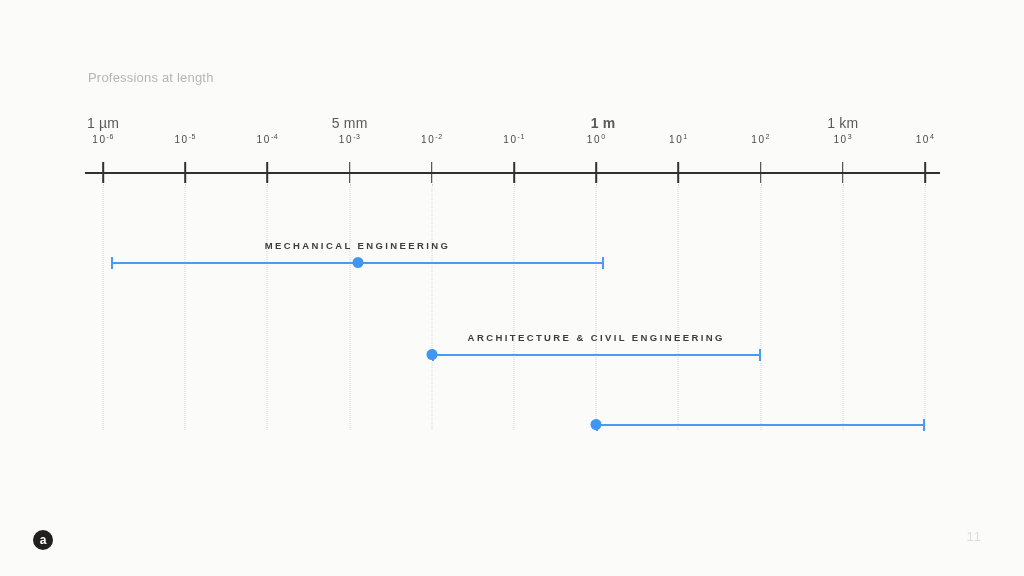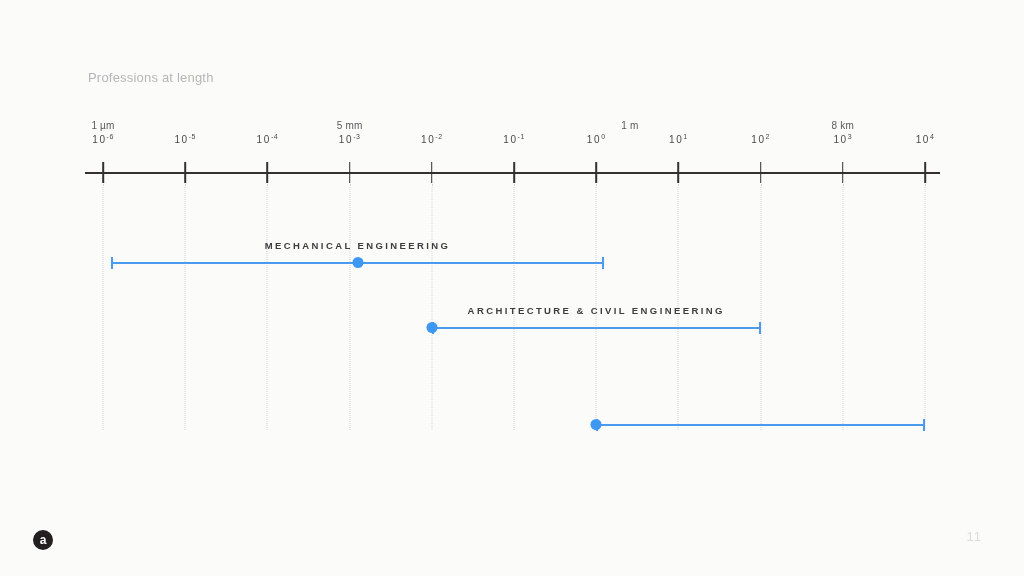--- a/index.html
+++ b/index.html
@@ -72,21 +72,21 @@
   .tick-label sup {
     font-size: 7px;
     letter-spacing: 0.5px;
     vertical-align: super;
   }
 
   .tick-note {
     position: absolute;
     top: 131px;
     transform: translate(-50%, -100%);
-    font-size: 10px;
+    font-size: 14px;
     color: #5a5a5a;
     letter-spacing: 0.2px;
     white-space: nowrap;
   }
 
   
   .guide {
     position: absolute;
     top: 184px;
     width: 1px;
@@ -186,28 +186,28 @@
         <div class="tick-label" style="left: 267.4px;">10<sup>-4</sup></div>
         <div class="axis-tick" style="left: 349.6px;"></div>
         <div class="tick-label" style="left: 349.6px;">10<sup>-3</sup></div>
         <div class="tick-note" style="left: 349.6px;">5 mm</div>
         <div class="axis-tick" style="left: 431.8px;"></div>
         <div class="tick-label" style="left: 431.8px;">10<sup>-2</sup></div>
         <div class="axis-tick" style="left: 514px;"></div>
         <div class="tick-label" style="left: 514px;">10<sup>-1</sup></div>
         <div class="axis-tick" style="left: 596.2px;"></div>
         <div class="tick-label" style="left: 596.2px;">10<sup>0</sup></div>
-        <div class="tick-note" style="left: 630px;">1 m</div>
+        <div class="tick-note" style="left: 603px; font-weight: bold;">1 m</div>
         <div class="axis-tick" style="left: 678.4px;"></div>
         <div class="tick-label" style="left: 678.4px;">10<sup>1</sup></div>
         <div class="axis-tick" style="left: 760.6px;"></div>
         <div class="tick-label" style="left: 760.6px;">10<sup>2</sup></div>
         <div class="axis-tick" style="left: 842.8px;"></div>
         <div class="tick-label" style="left: 842.8px;">10<sup>3</sup></div>
-        <div class="tick-note" style="left: 842.8px;">8 km</div>
+        <div class="tick-note" style="left: 842.8px;">1 km</div>
         <div class="axis-tick" style="left: 925px;"></div>
         <div class="tick-label" style="left: 925px;">10<sup>4</sup></div>
       </div>
     <div id="guides-layer">
         <div class="guide" style="left: 103px;"></div>
         <div class="guide" style="left: 185.2px;"></div>
         <div class="guide" style="left: 267.4px;"></div>
         <div class="guide" style="left: 349.6px;"></div>
         <div class="guide" style="left: 431.8px;"></div>
         <div class="guide" style="left: 514px;"></div>
@@ -218,21 +218,21 @@
         <div class="guide" style="left: 925px;"></div>
       </div>
     <div id="bars-layer">
         <div class="bar-row" style="left: 111px; top: 240px; width: 493.2px;">
           <div class="bar-line" style="width: 493.2px;"></div>
           <div class="bar-cap left"></div>
           <div class="bar-cap right"></div>
           <div class="bar-dot" style="left: 246.6px;"></div>
           <div class="bar-label" style="left: 246.6px;">MECHANICAL ENGINEERING</div>
         </div>
-        <div class="bar-row" style="left: 431.8px; top: 305px; width: 328.8px;">
+        <div class="bar-row" style="left: 431.8px; top: 332px; width: 328.8px;">
           <div class="bar-line" style="width: 328.8px;"></div>
           <div class="bar-cap left"></div>
           <div class="bar-cap right"></div>
           <div class="bar-dot" style="left: 0px;"></div>
           <div class="bar-label" style="left: 164.4px;">ARCHITECTURE &amp; CIVIL ENGINEERING</div>
         </div>
         <div class="bar-row" style="left: 596.2px; top: 402px; width: 328.8px;">
           <div class="bar-line" style="width: 328.8px;"></div>
           <div class="bar-cap left"></div>
           <div class="bar-cap right"></div>

